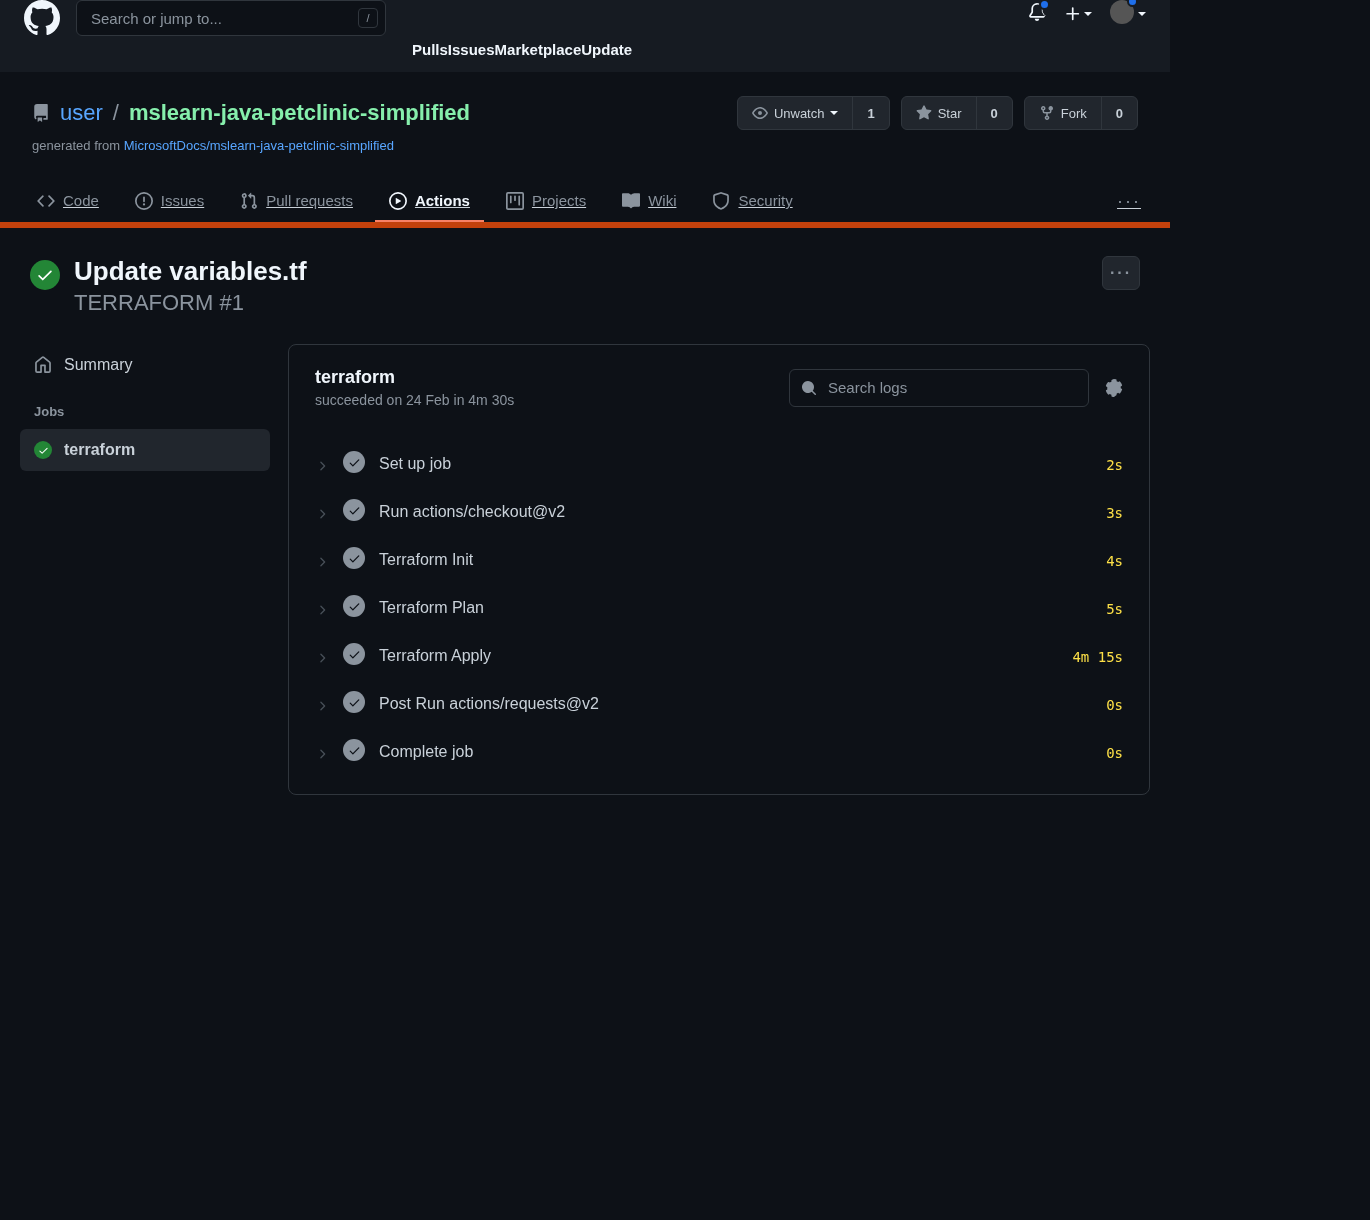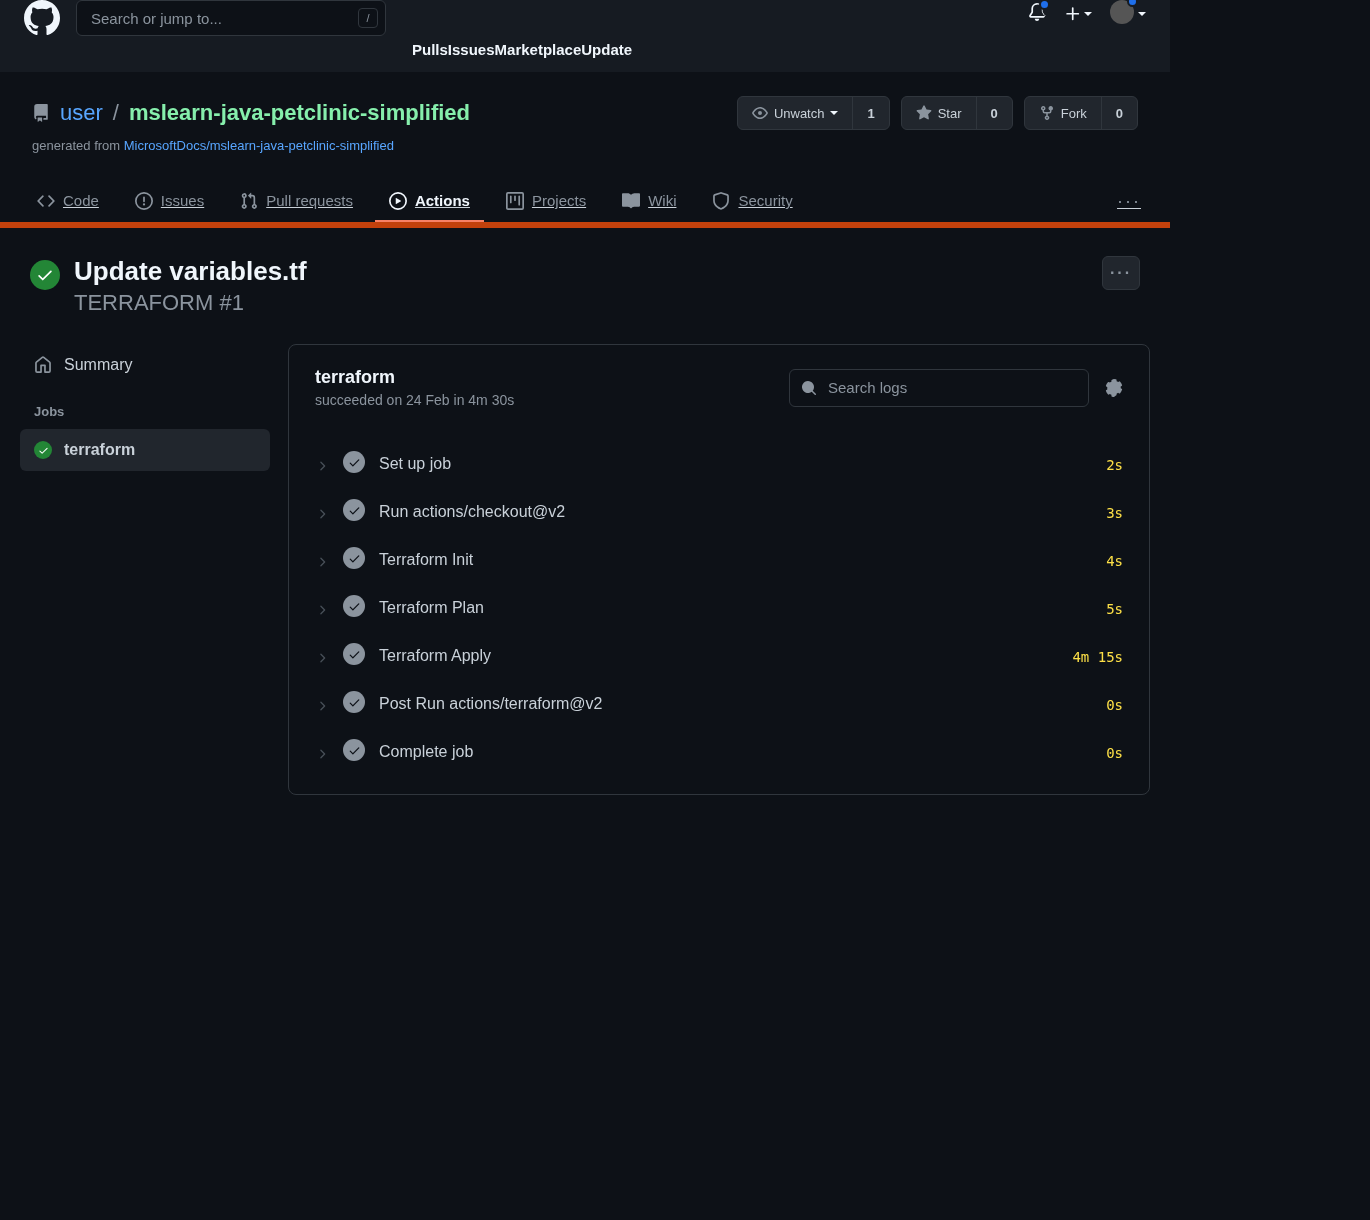--- a/index.html
+++ b/index.html
@@ -334,21 +334,21 @@
   </div>
         <div class="step">
     <svg class="chevron" viewBox="0 0 16 16">
             <path d="M6.22 3.22a.75.75 0 011.06 0l4.25 4.25a.75.75 0 010 1.06l-4.25 4.25a.75.75 0 01-1.06-1.06L9.94 8 6.22 4.28a.75.75 0 010-1.06z"></path>
           </svg>
     <div class="step-check">
       <svg viewBox="0 0 16 16">
               <path d="M13.78 4.22a.75.75 0 010 1.06l-7.25 7.25a.75.75 0 01-1.06 0L2.22 9.28a.75.75 0 011.06-1.06L6 10.94l6.72-6.72a.75.75 0 011.06 0z"></path>
             </svg>
     </div>
-    <span class="step-name">Post Run actions/terraform@v2</span>
+    <span class="step-name">Post Run actions/requests@v2</span>
     <span class="step-time">0s</span>
   </div>
         <div class="step">
     <svg class="chevron" viewBox="0 0 16 16">
             <path d="M6.22 3.22a.75.75 0 011.06 0l4.25 4.25a.75.75 0 010 1.06l-4.25 4.25a.75.75 0 01-1.06-1.06L9.94 8 6.22 4.28a.75.75 0 010-1.06z"></path>
           </svg>
     <div class="step-check">
       <svg viewBox="0 0 16 16">
               <path d="M13.78 4.22a.75.75 0 010 1.06l-7.25 7.25a.75.75 0 01-1.06 0L2.22 9.28a.75.75 0 011.06-1.06L6 10.94l6.72-6.72a.75.75 0 011.06 0z"></path>
             </svg>

